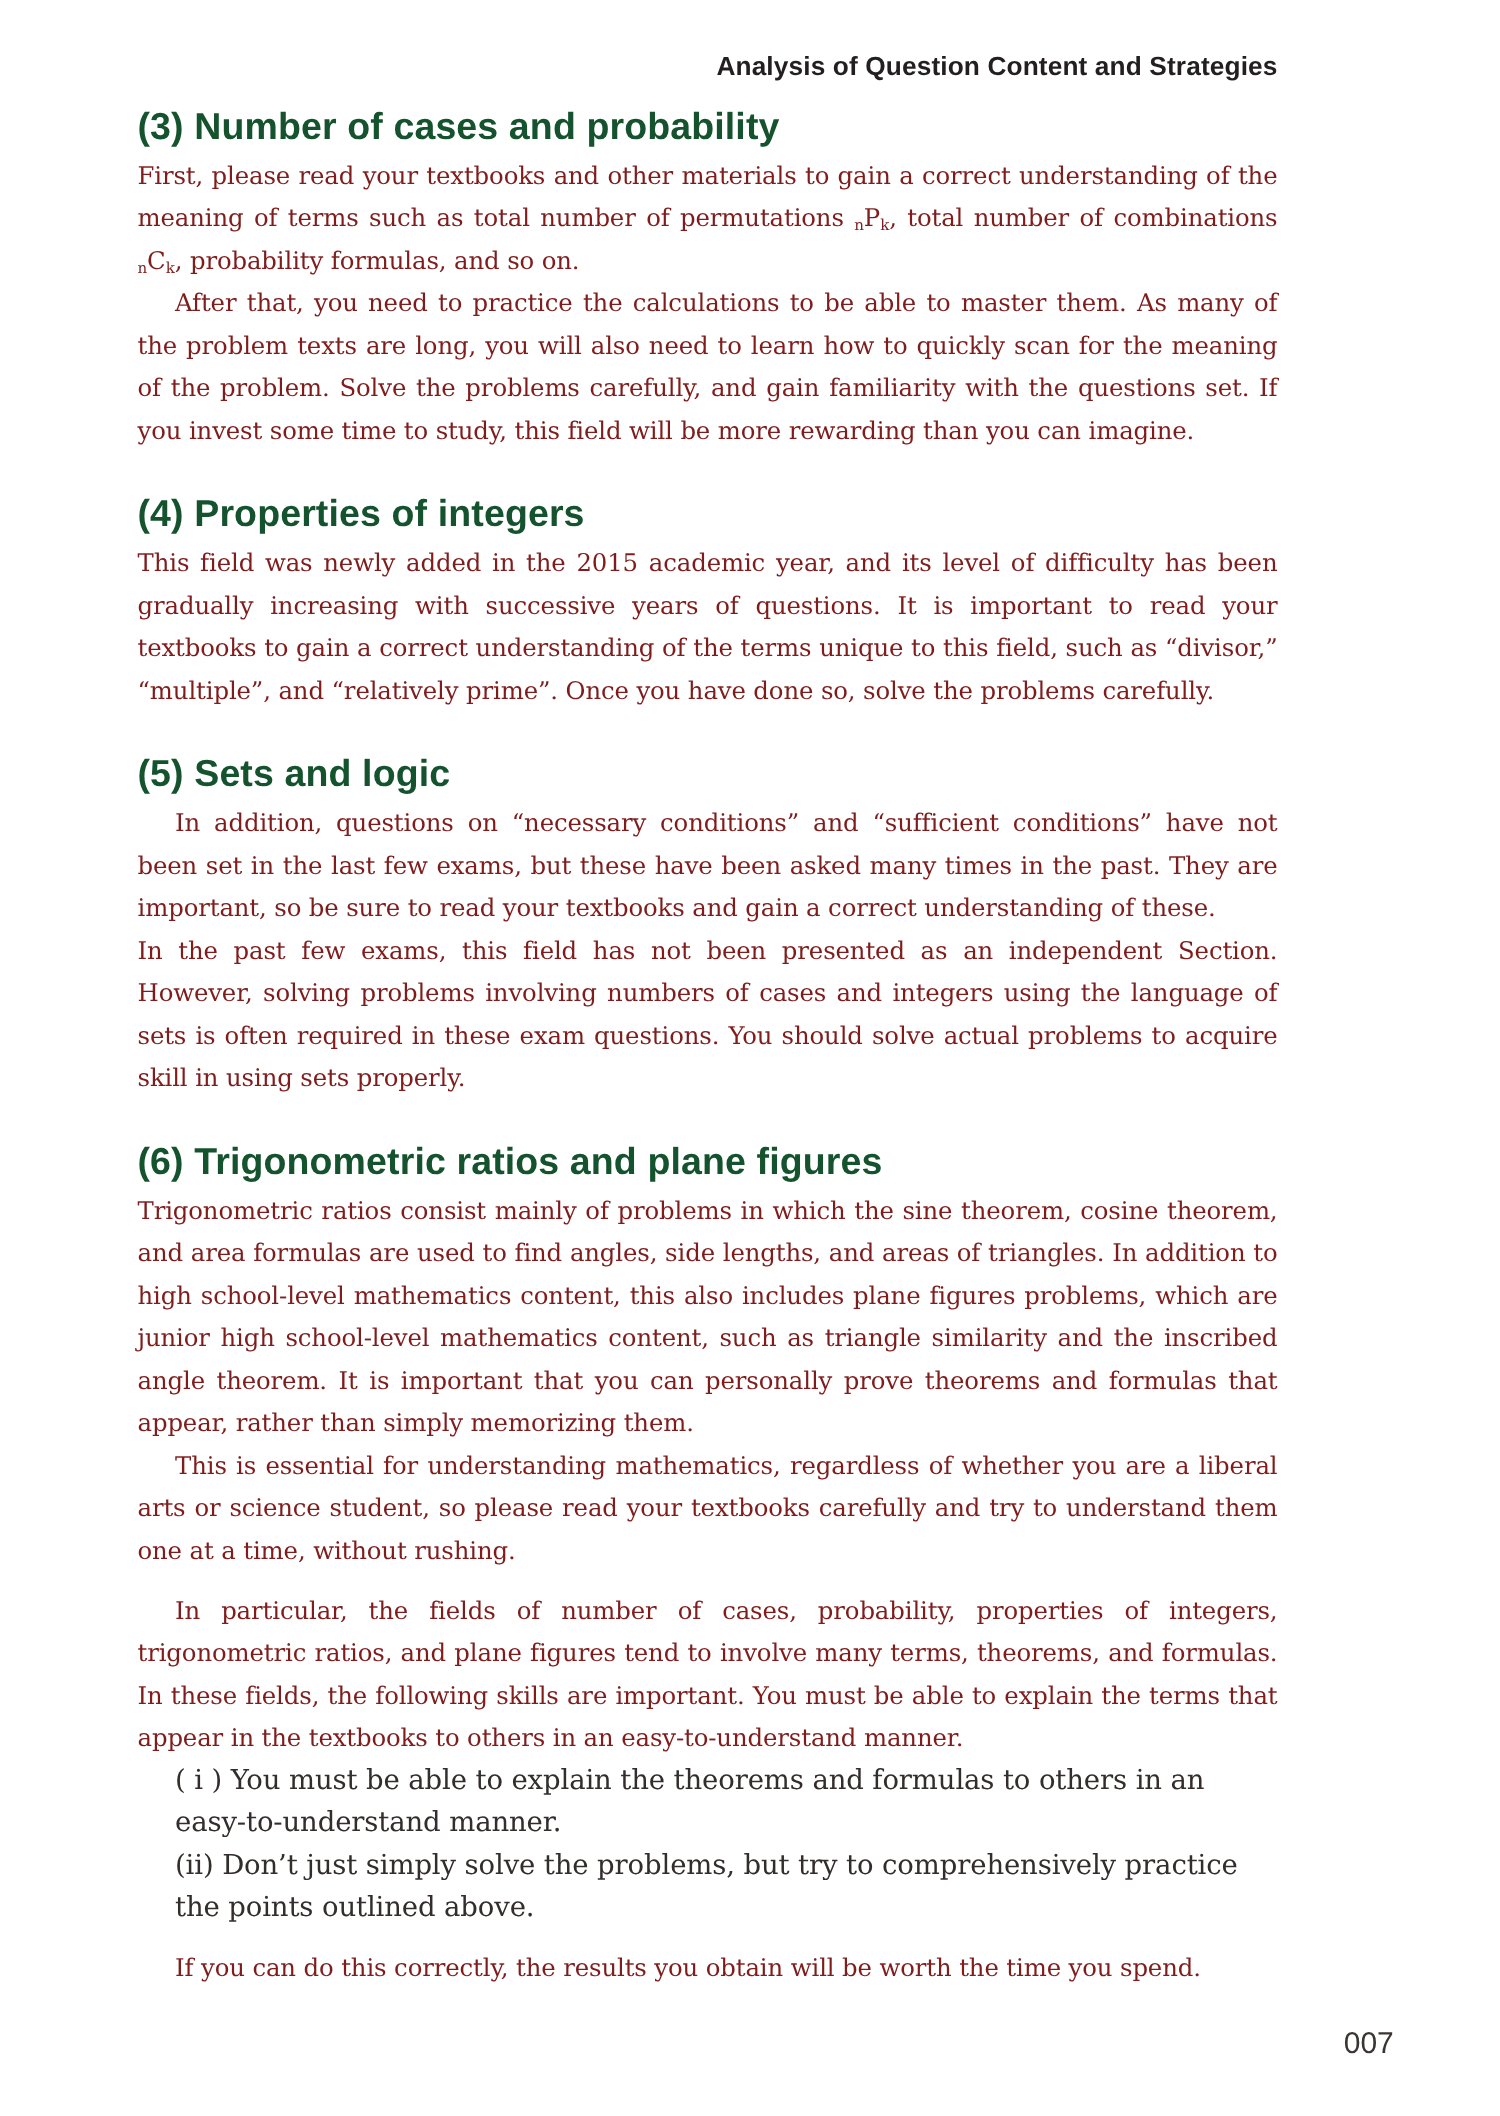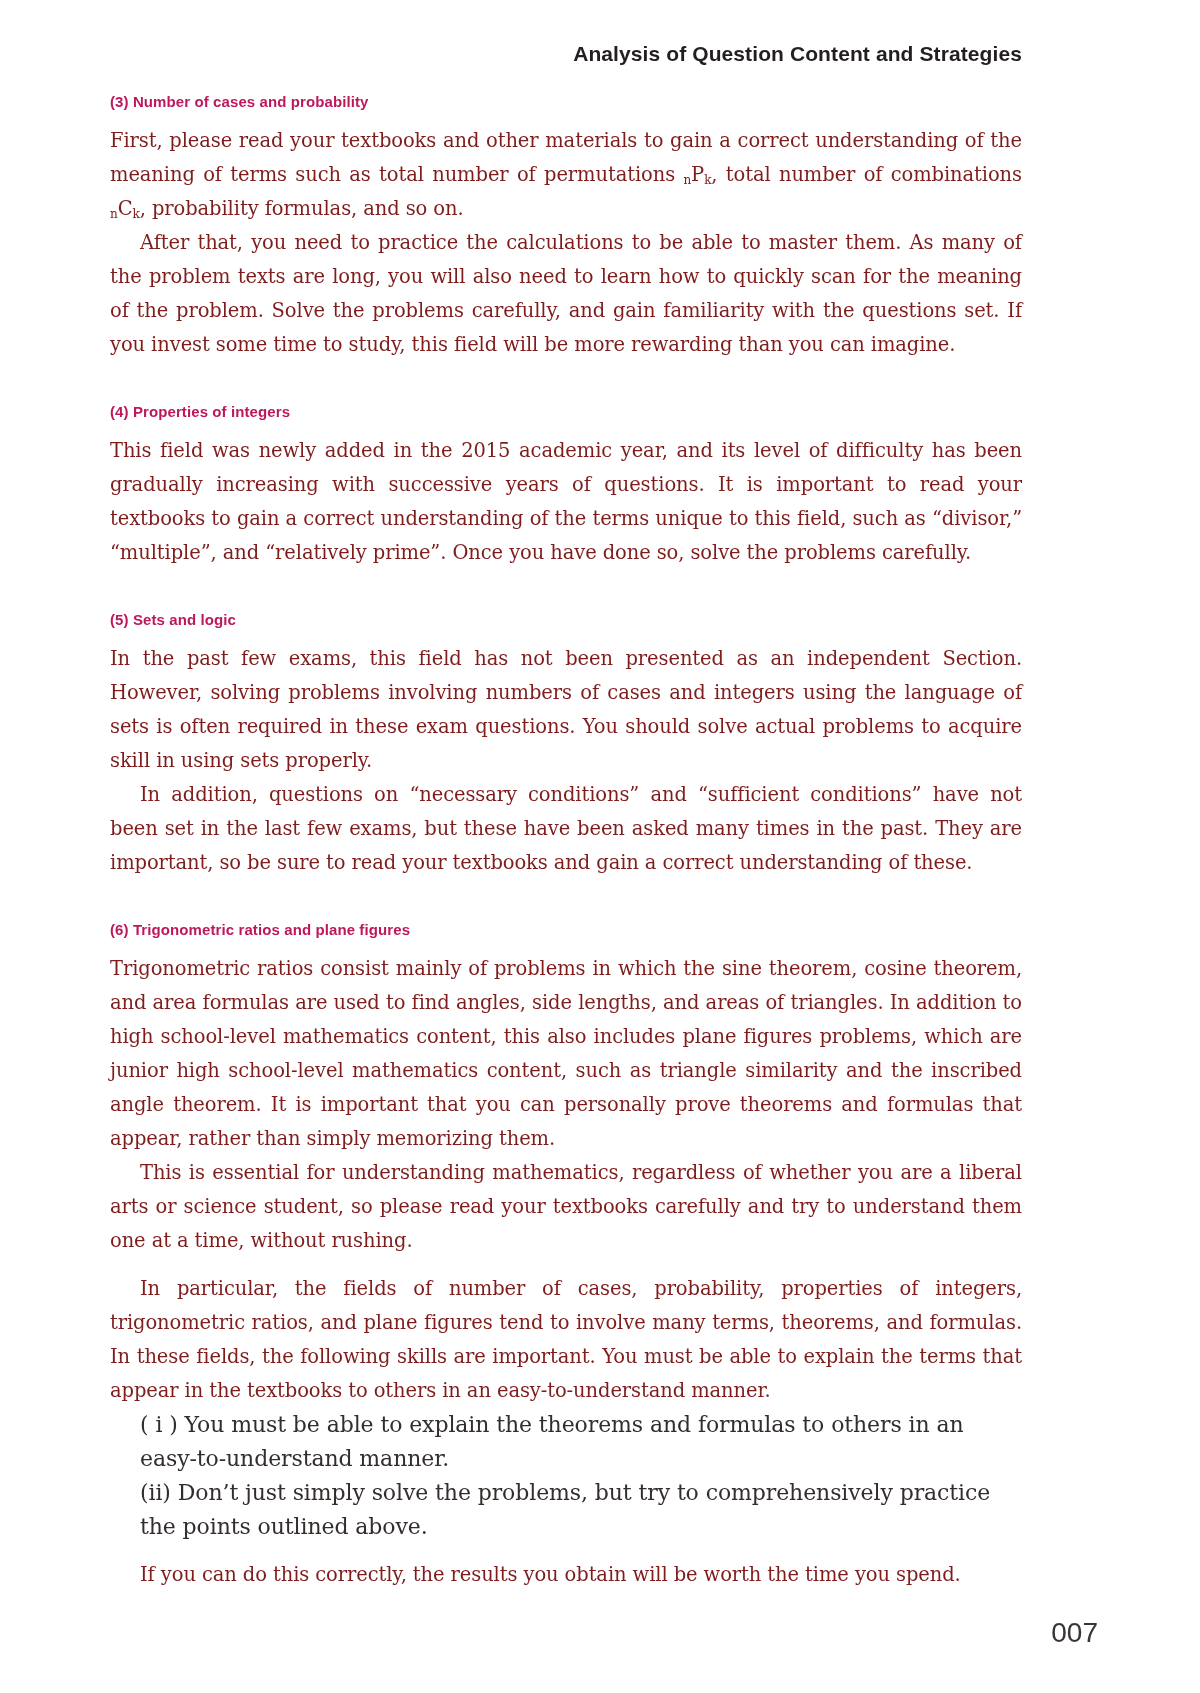--- a/index.html
+++ b/index.html
@@ -31,23 +31,23 @@
   .content {
     position: absolute;
     top: 0;
     left: 110px;
     width: 912px;
     padding-top: 88px;
   }
   .sec-heading {
     font-family: "Liberation Sans", sans-serif;
     font-weight: 700;
-    font-size: 15px;
+    font-size: 30px;
     line-height: 28px;
-    color: #be185d;
+    color: #14532d;
     margin: 36px 0 8px 0;
     letter-spacing: 0.1px;
   }
   section:first-of-type .sec-heading { margin-top: 0; }
   .body-text {
     font-size: 19.5px;
     line-height: 34px;
     text-align: justify;
     color: #7f1d1d;
     letter-spacing: -0.1px;
@@ -62,25 +62,25 @@
     text-align: left;
     letter-spacing: -0.1px;
   }
   .sub {
     font-size: 0.62em;
     vertical-align: -0.25em;
     line-height: 0;
   }
   .page-number {
     position: absolute;
-    right: 102px;
+    right: 85px;
     bottom: 44px;
     font-family: "Liberation Sans", sans-serif;
     font-weight: 400;
-    font-size: 28px;
+    font-size: 24px;
     color: #3a3534;
   }
 </style>
 </head>
 <body>
 
 <div class="page">
 
   <div class="running-header">Analysis of Question Content and Strategies</div>
 
@@ -92,22 +92,22 @@
       <p class="body-text indent">After that, you need to practice the calculations to be able to master them. As many of the problem texts are long, you will also need to learn how to quickly scan for the meaning of the problem. Solve the problems carefully, and gain familiarity with the questions set. If you invest some time to study, this field will be more rewarding than you can imagine.</p>
     </section>
 
     <section>
       <h2 class="sec-heading">(4) Properties of integers</h2>
       <p class="body-text">This field was newly added in the 2015 academic year, and its level of difficulty has been gradually increasing with successive years of questions. It is important to read your textbooks to gain a correct understanding of the terms unique to this field, such as “divisor,” “multiple”, and “relatively prime”. Once you have done so, solve the problems carefully.</p>
     </section>
 
     <section>
       <h2 class="sec-heading">(5) Sets and logic</h2>
+      <p class="body-text indent">In addition, questions on “necessary conditions” and “sufficient conditions” have not been set in the last few exams, but these have been asked many times in the past. They are important, so be sure to read your textbooks and gain a correct understanding of these.</p>
       <p class="body-text">In the past few exams, this field has not been presented as an independent Section. However, solving problems involving numbers of cases and integers using the language of sets is often required in these exam questions. You should solve actual problems to acquire skill in using sets properly.</p>
-      <p class="body-text indent">In addition, questions on “necessary conditions” and “sufficient conditions” have not been set in the last few exams, but these have been asked many times in the past. They are important, so be sure to read your textbooks and gain a correct understanding of these.</p>
     </section>
 
     <section>
       <h2 class="sec-heading">(6) Trigonometric ratios and plane figures</h2>
       <p class="body-text">Trigonometric ratios consist mainly of problems in which the sine theorem, cosine theorem, and area formulas are used to find angles, side lengths, and areas of triangles. In addition to high school-level mathematics content, this also includes plane figures problems, which are junior high school-level mathematics content, such as triangle similarity and the inscribed angle theorem. It is important that you can personally prove theorems and formulas that appear, rather than simply memorizing them.</p>
       <p class="body-text indent">This is essential for understanding mathematics, regardless of whether you are a liberal arts or science student, so please read your textbooks carefully and try to understand them one at a time, without rushing.</p>
       <p class="body-text indent gap-above">In particular, the fields of number of cases, probability, properties of integers, trigonometric ratios, and plane figures tend to involve many terms, theorems, and formulas. In these fields, the following skills are important. You must be able to explain the terms that appear in the textbooks to others in an easy-to-understand manner.</p>
       <p class="list-item">( i ) You must be able to explain the theorems and formulas to others in an easy-to-understand manner.</p>
       <p class="list-item">(ii) Don’t just simply solve the problems, but try to comprehensively practice the points outlined above.</p>
       <p class="body-text indent gap-above">If you can do this correctly, the results you obtain will be worth the time you spend.</p>

